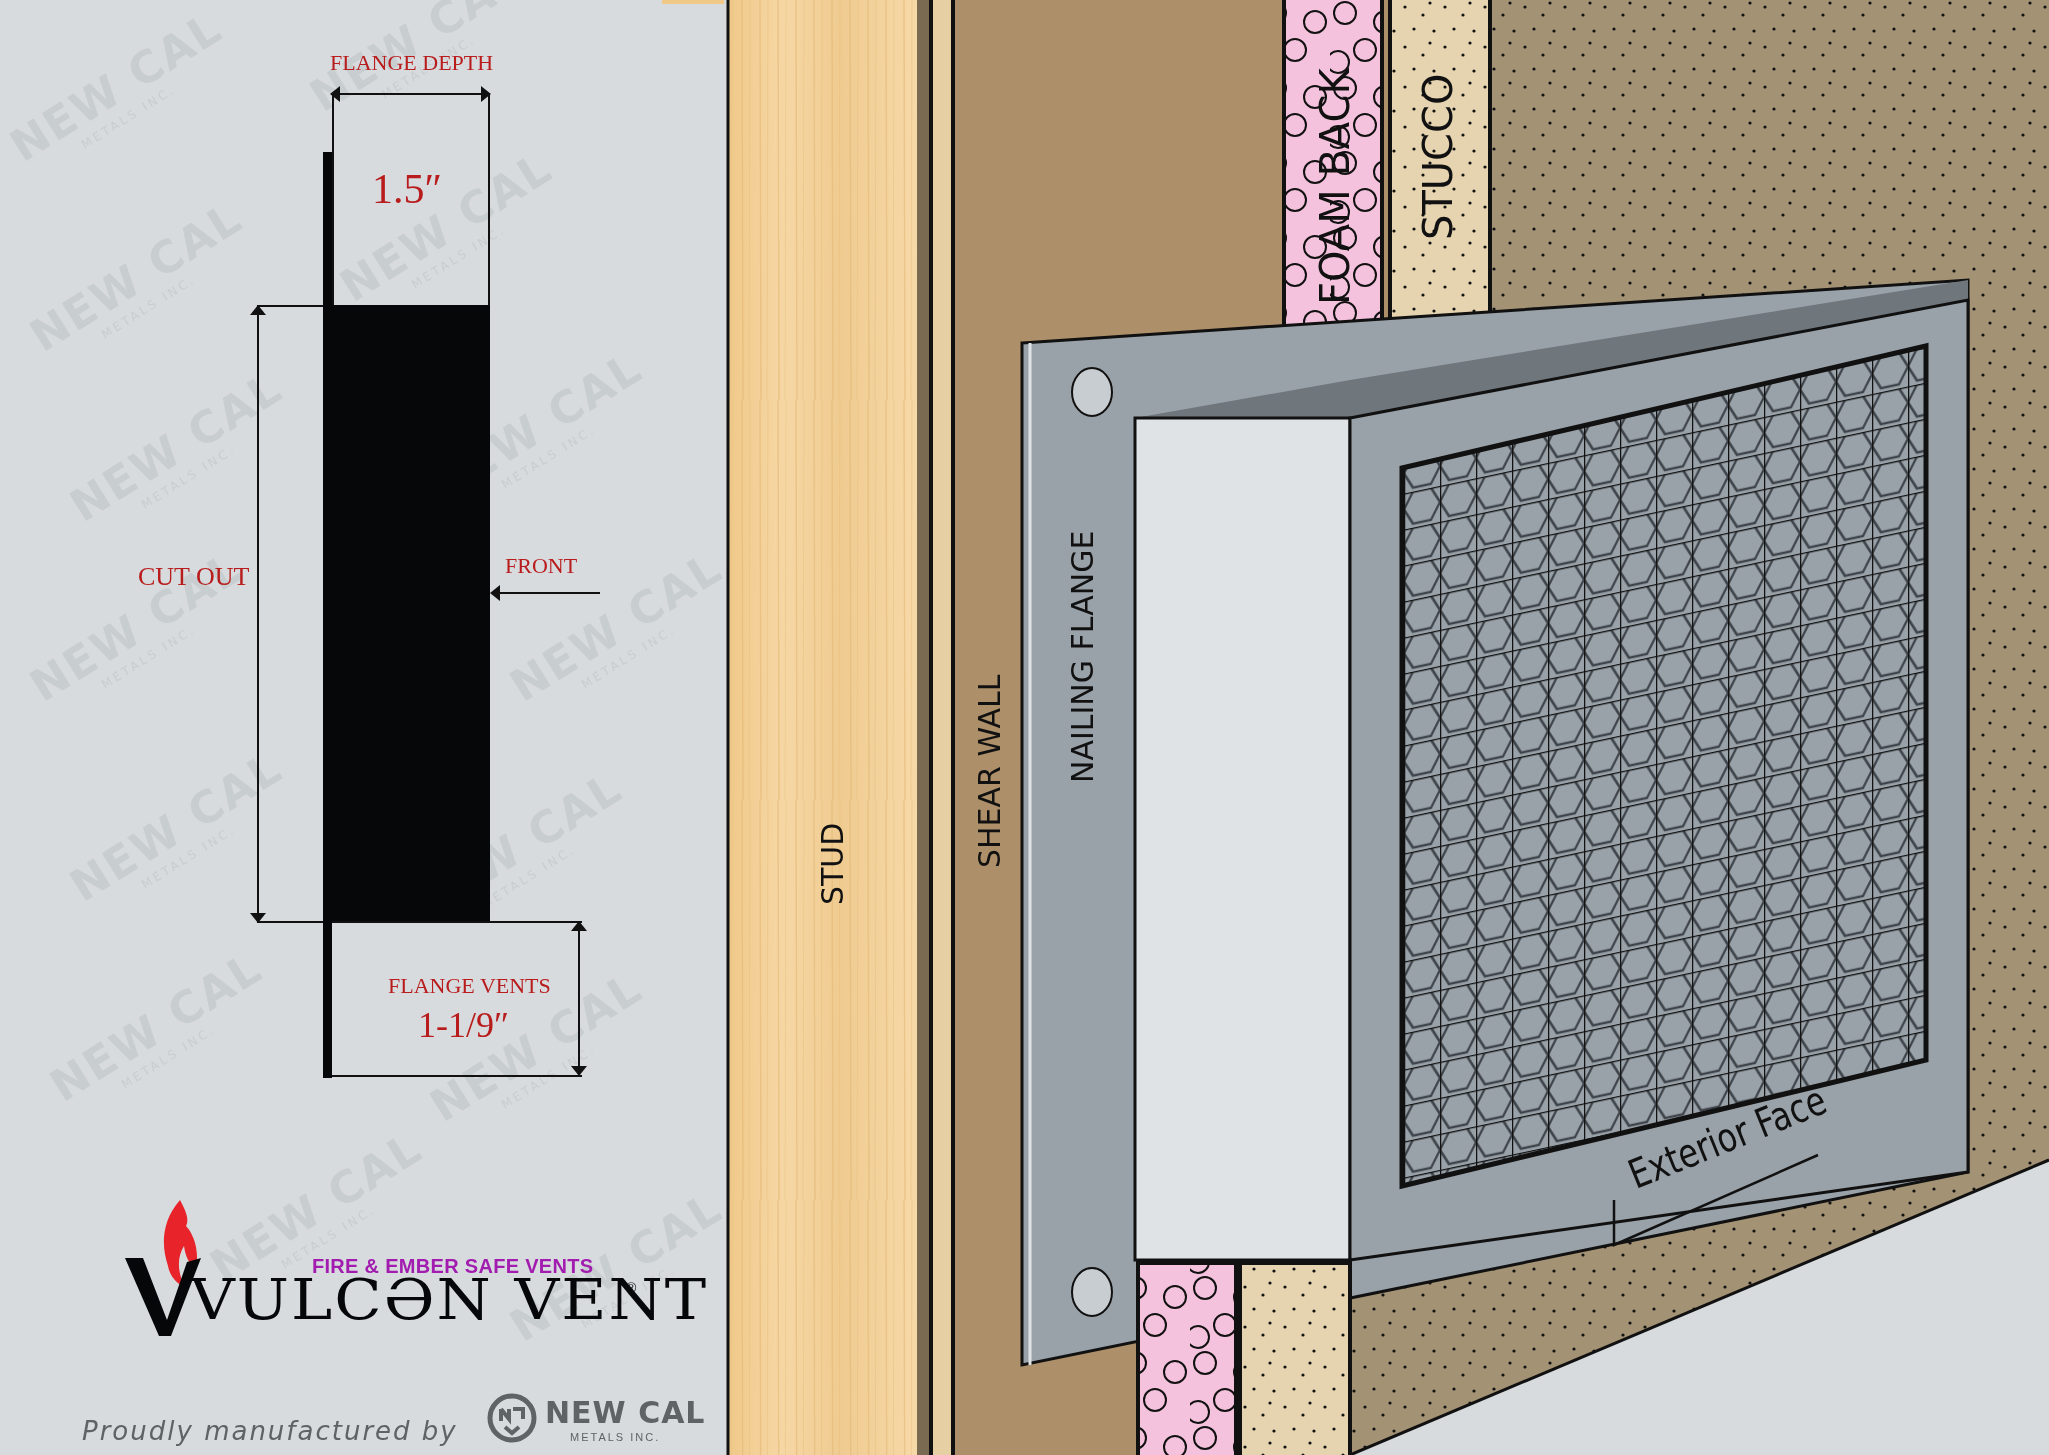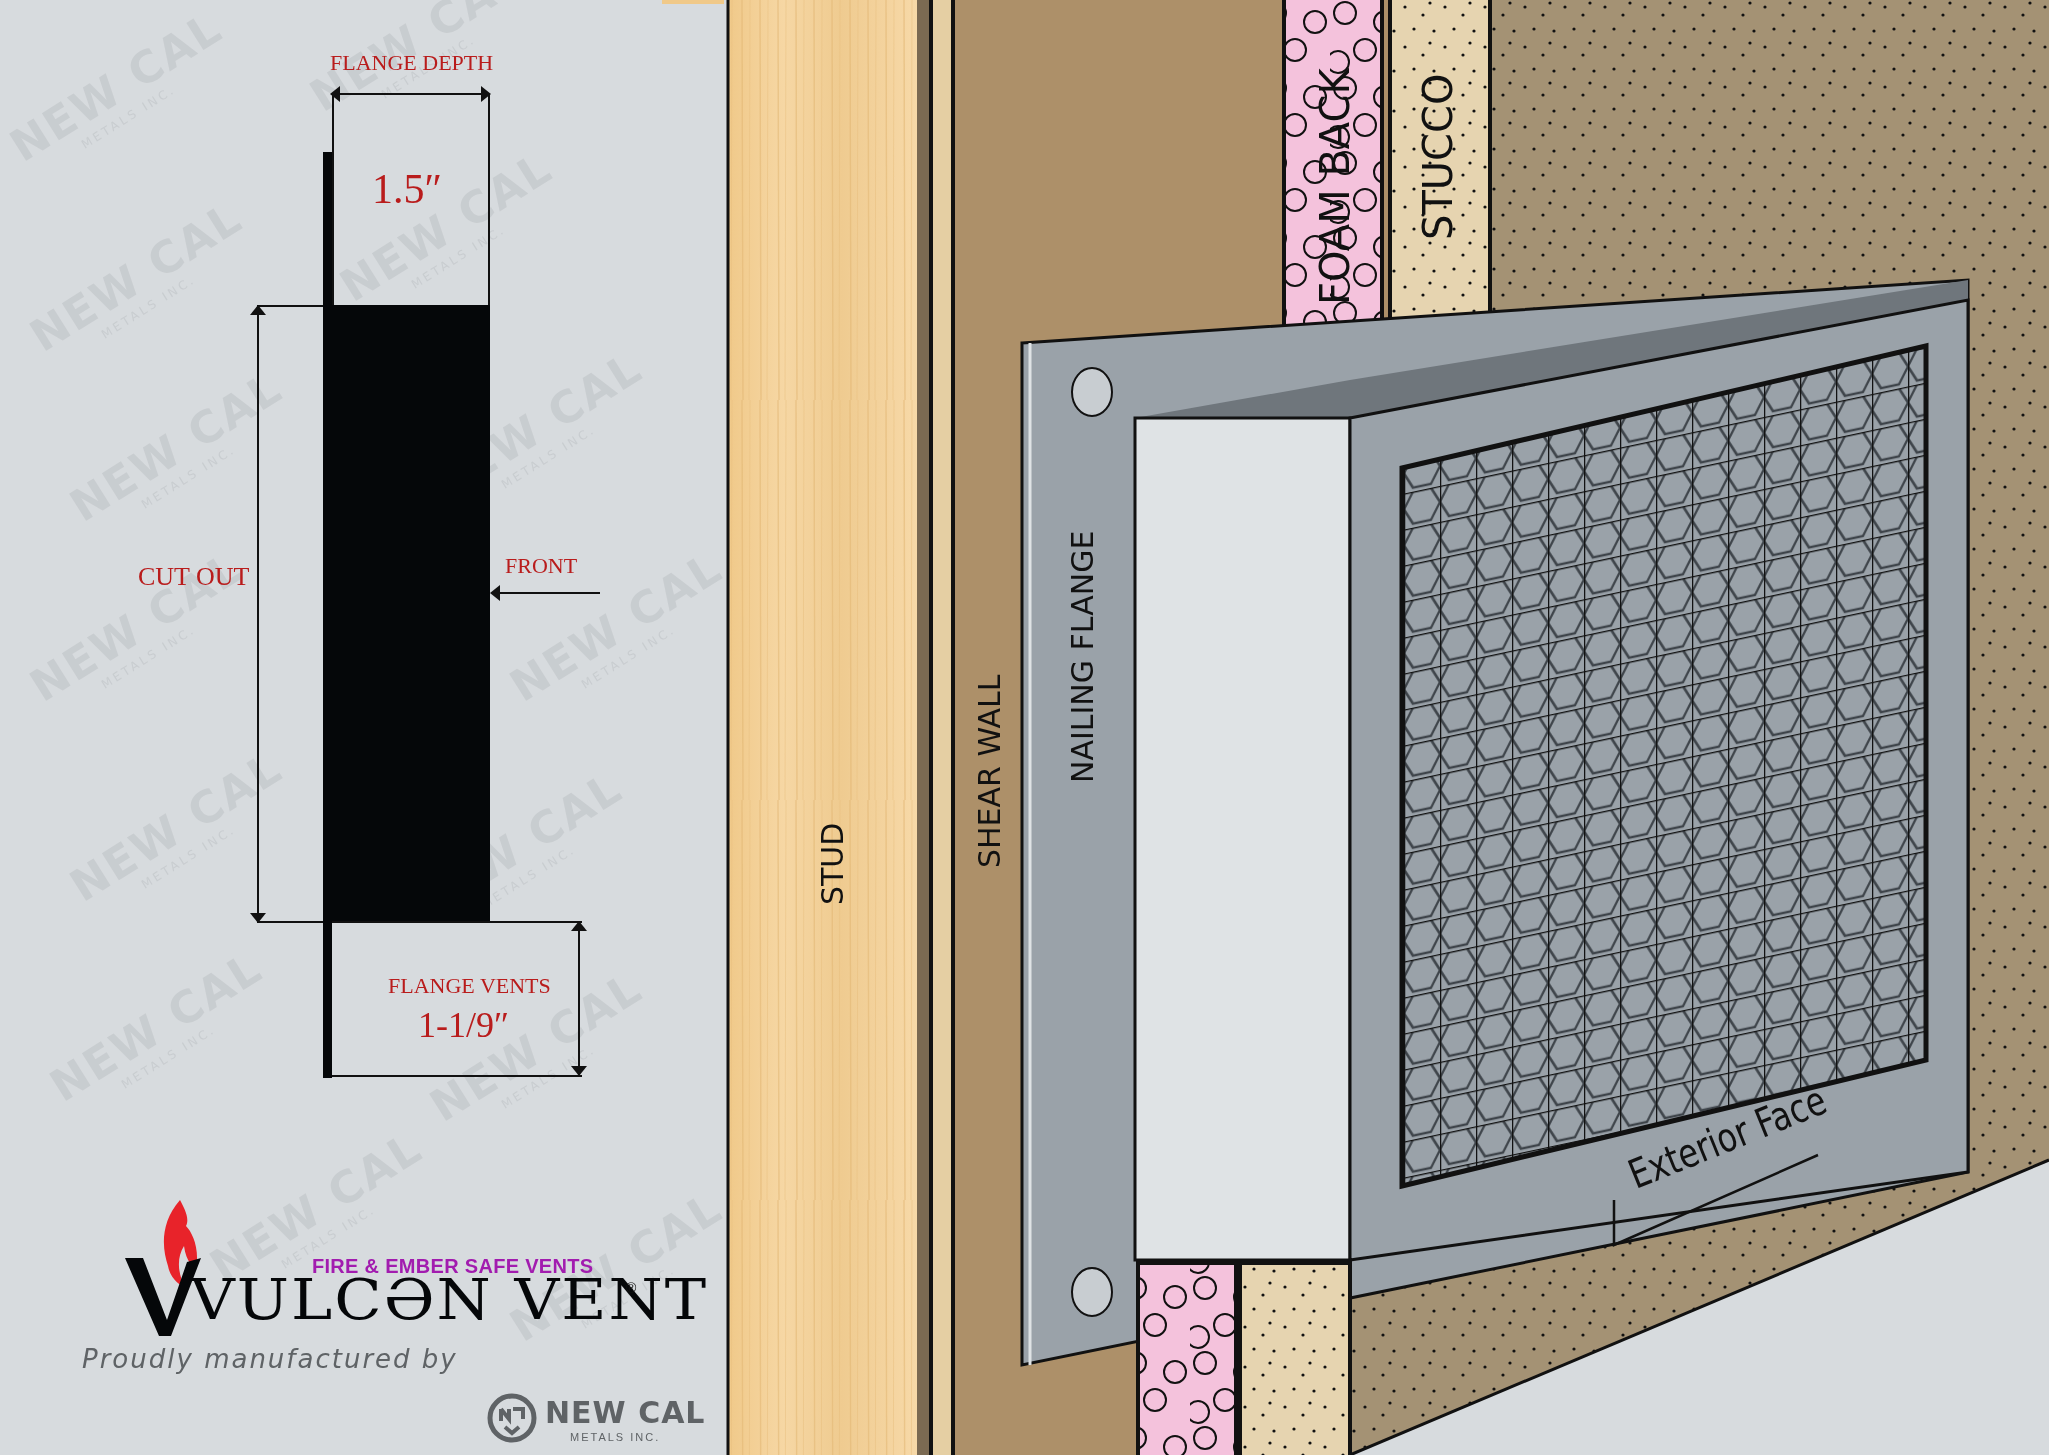--- a/index.html
+++ b/index.html
@@ -66,21 +66,21 @@
   <svg class="abs" style="left:150px;top:1198px;" width="50" height="92" viewBox="0 0 50 92">
     <path d="M30 2 C10 25 12 50 18 68 C20 80 30 88 36 90 C28 78 26 60 34 48 C36 64 44 70 46 72 C50 50 42 34 36 28 C40 20 34 10 30 2 Z" fill="#e8232a"></path>
   </svg>
   <svg class="abs" style="left:123px;top:1252px;" width="80" height="86" viewBox="0 0 80 86">
     <path d="M2 6 L20 6 L44 68 L64 10 L78 6 L48 84 L36 84 Z" fill="#050709"></path>
   </svg>
   <div class="abs" style="left:312px;top:1255px;font-size:20px;font-weight:bold;color:#a21caf;white-space:nowrap;letter-spacing:0.3px;">FIRE &amp; EMBER SAFE VENTS</div>
   <div class="abs" style="left:190px;top:1272px;font-family:'DejaVu Serif', serif;font-size:62px;color:#050709;white-space:nowrap;letter-spacing:2px;line-height:1;transform:scaleY(0.9);transform-origin:left top;">VULCƏN VENT</div>
   <div class="abs" style="left:626px;top:1280px;font-size:14px;color:#111;">®</div>
 
-  <div class="abs" style="left:82px;top:1344px;font-family:'DejaVu Sans', sans-serif;font-style:italic;font-size:26px;color:#5f6366;letter-spacing:2px;white-space:nowrap;">Proudly manufactured by</div>
+  <div class="abs" style="left:82px;top:1416px;font-family:'DejaVu Sans', sans-serif;font-style:italic;font-size:26px;color:#5f6366;letter-spacing:2px;white-space:nowrap;">Proudly manufactured by</div>
   <svg class="abs" style="left:487px;top:1393px;" width="50" height="50" viewBox="0 0 50 50">
     <circle cx="25" cy="25" r="22" fill="none" stroke="#5f6366" stroke-width="5"></circle>
     <path d="M14 16 L14 28 M14 16 L22 26 L22 16 M26 16 L36 16 L36 26 M18 34 L25 40 L32 34" fill="none" stroke="#5f6366" stroke-width="4"></path>
   </svg>
   <div class="abs" style="left:545px;top:1395px;font-family:'DejaVu Sans', sans-serif;font-weight:bold;font-size:30px;color:#5f6366;letter-spacing:1px;white-space:nowrap;">NEW CAL</div>
   <div class="abs" style="left:570px;top:1431px;font-size:11px;color:#5f6366;letter-spacing:2px;white-space:nowrap;">METALS INC.</div>
 </div>
 
 <svg id="svg-scene" width="2049" height="1455" viewBox="0 0 2049 1455" style="pointer-events:none;">
   <defs>

